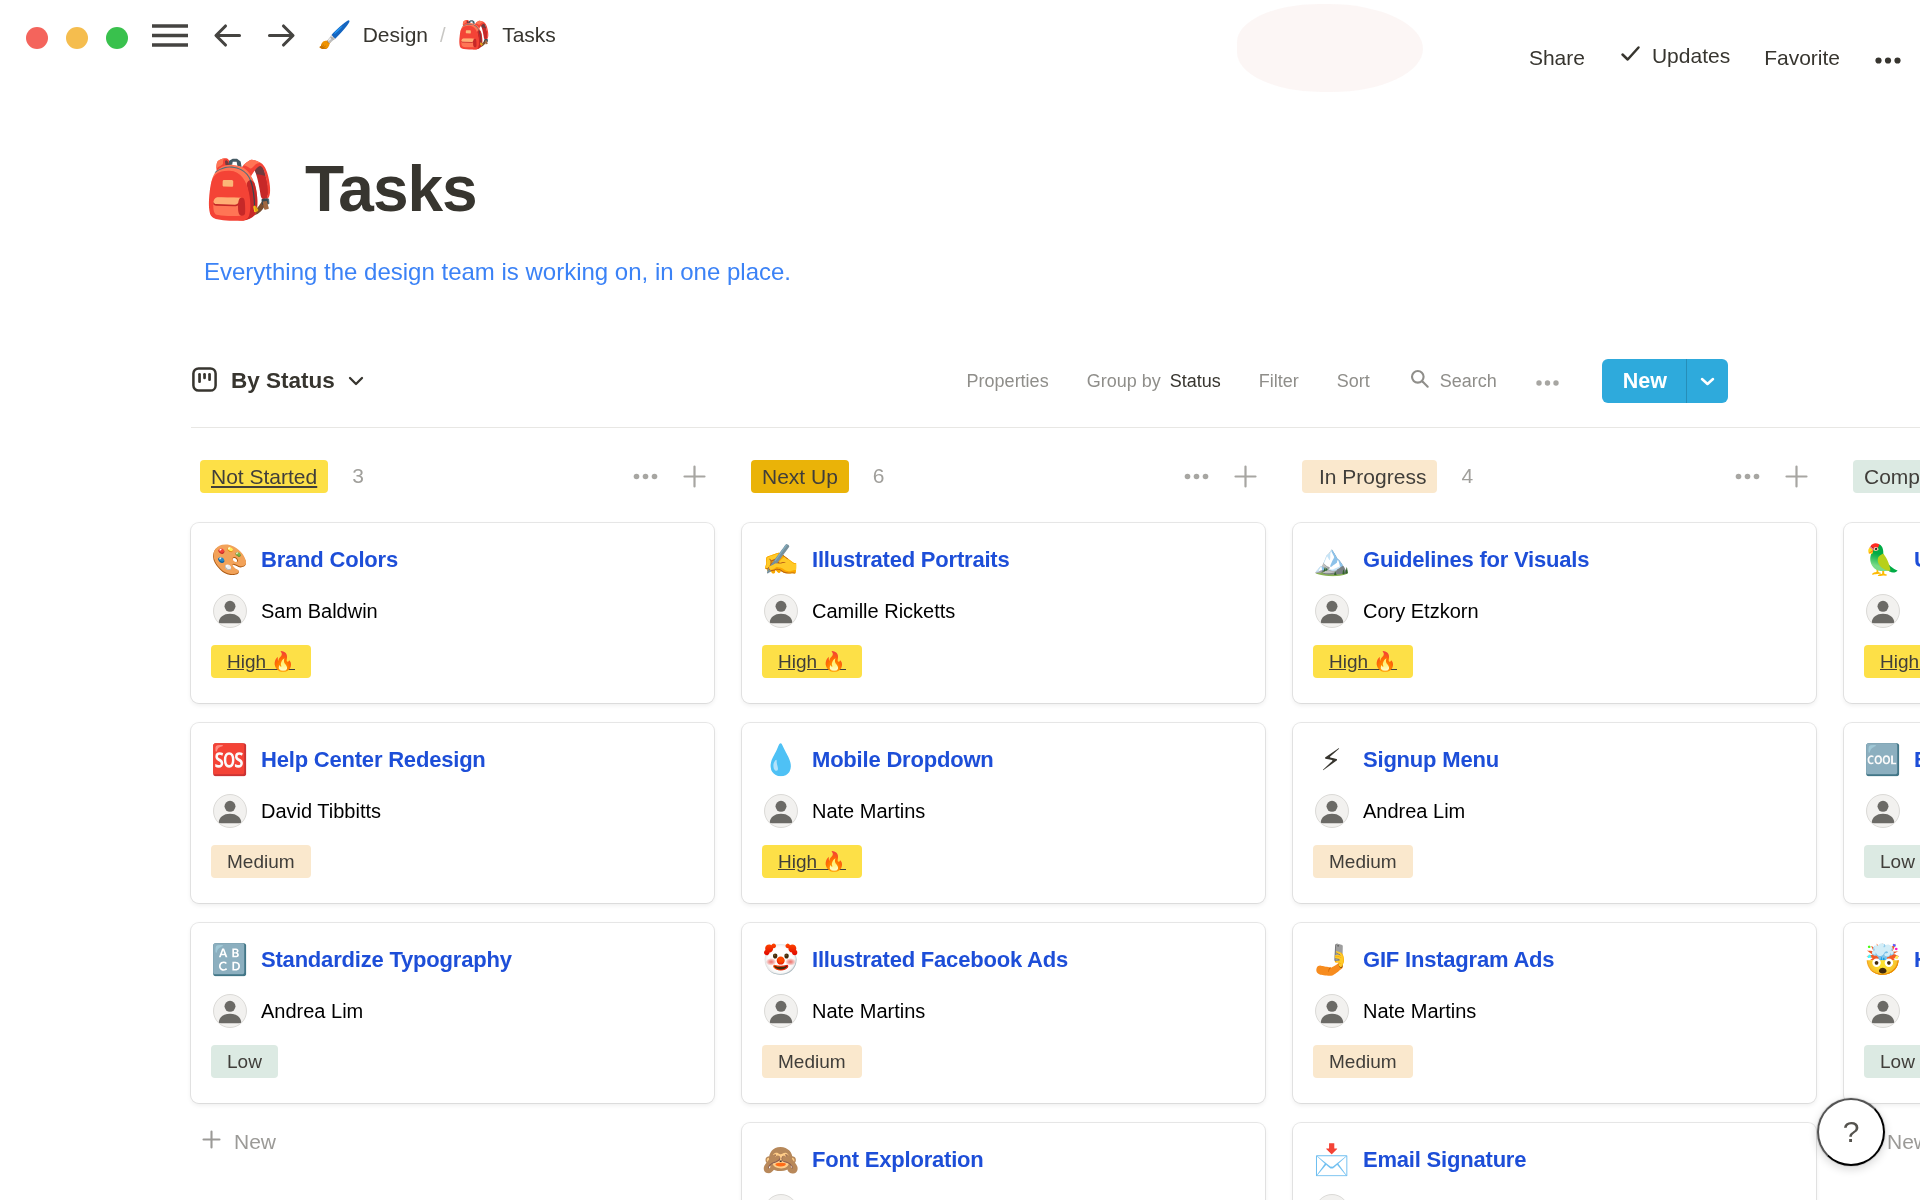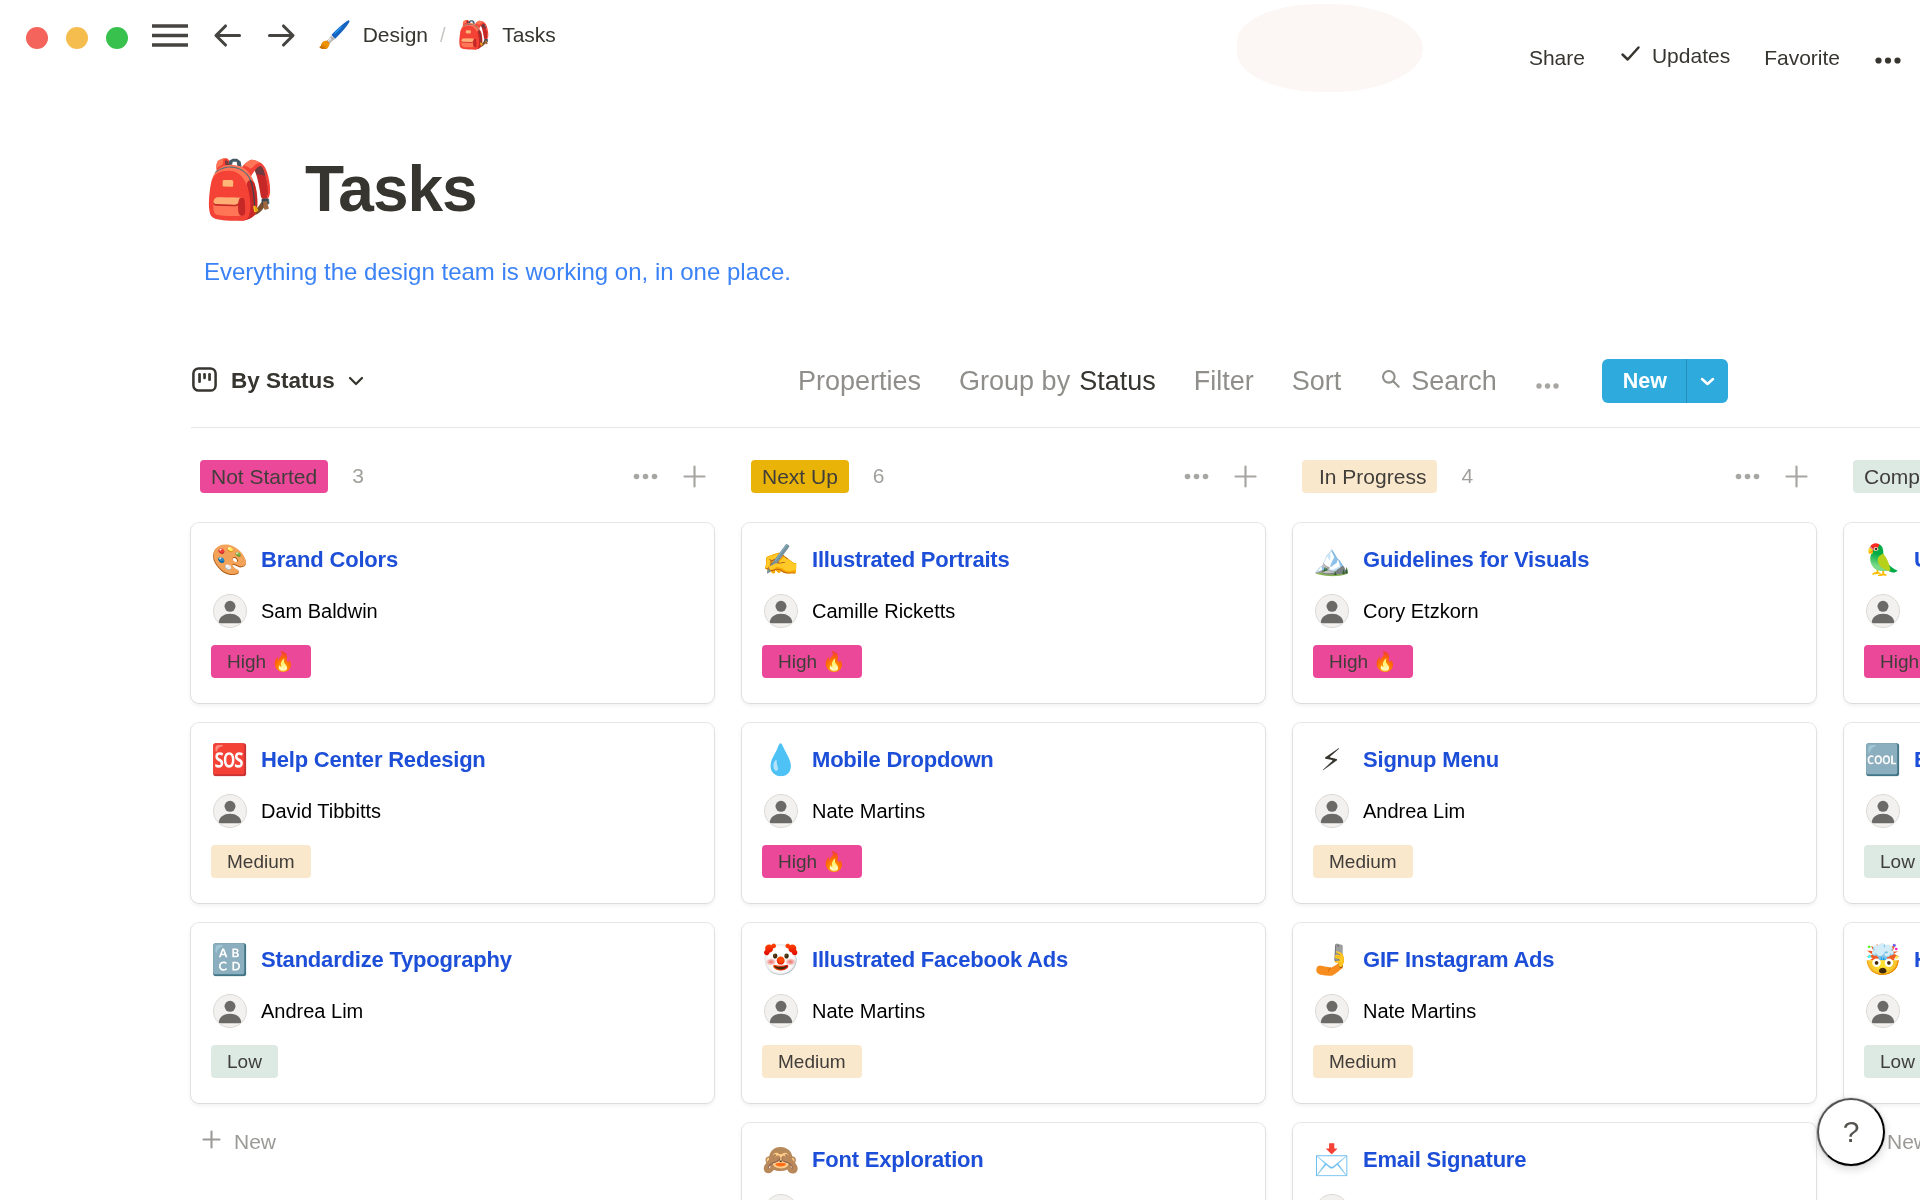--- a/index.html
+++ b/index.html
@@ -29,32 +29,32 @@
   .page-title-row { display:flex; align-items:center; gap:30px; height:78px; }
   .page-icon { font-size:57px; line-height:1; }
   .page-title { font-size:64px; font-weight:700; letter-spacing:-1px; color:#37352F; }
   .page-desc { margin-top:30px; font-size:24px; color:#3b82f6; }
 
   
   .toolbar { position:absolute; left:191px; right:192px; top:357px; height:48px; display:flex; align-items:center; justify-content:space-between; }
   .view-switcher { display:flex; align-items:center; gap:13px; cursor:pointer; }
   .view-label { font-size:22.5px; font-weight:600; color:#37352F; }
   .toolbar-right { display:flex; align-items:center; gap:38px; }
-  .tool-item { font-size:27px; color:#8F8E8A; cursor:pointer; background:none; border:none; font-family:inherit; display:flex; align-items:center; gap:9px; }
+  .tool-item { font-size:18px; color:#8F8E8A; cursor:pointer; background:none; border:none; font-family:inherit; display:flex; align-items:center; gap:9px; }
   .tool-strong { color:#37352F; }
   .new-btn { display:flex; height:44px; border-radius:6px; background:#2EAADC; overflow:hidden; cursor:pointer; margin-left:4px; }
   .new-main { padding:0 19px 0 21px; display:flex; align-items:center; color:#fff; font-size:21.5px; font-weight:600; }
   .new-chevron { width:42px; display:flex; align-items:center; justify-content:center; border-left:1px solid rgba(0,0,0,0.16); }
 
   
   .board { position:absolute; left:191px; top:427px; width:2260px; border-top:1px solid #E8E7E4; padding-top:31px; display:flex; gap:28px; }
   .column { flex:0 0 523px; width:523px; display:flex; flex-direction:column; }
   .col-header { display:flex; align-items:center; height:34px; margin-bottom:30px; padding:0 6px 0 9px; }
   .chip { display:inline-block; border-radius:4px; padding:3px 11px; font-size:21px; line-height:27px; color:#403E3A; white-space:nowrap; }
-  .chip-pink   { background:#ec4899; }
+  .chip-pink   { background:#fde047;text-decoration:underline; }
   .chip-gray   { background:#eab308; }
   .chip-yellow { background:#FAE8CD;padding-left:17px; }
   .chip-green  { background:#DCEAE3; }
   .col-count { margin-left:24px; font-size:21px; color:#A09F9B; }
   .col-icons { margin-left:auto; display:flex; align-items:center; gap:22px; }
   .cards { display:flex; flex-direction:column; gap:20px; }
   .card { background:#fff; border-radius:8px; min-height:180px; padding:20px;
     box-shadow:0 0 0 1px rgba(15,15,15,0.09), 0 2px 5px rgba(15,15,15,0.08); cursor:pointer; }
   .card-title-row { display:flex; align-items:center; gap:14px; margin-bottom:17px; }
   .card-emoji { font-size:30px; line-height:34px; width:36px; text-align:center; flex:0 0 36px; }

